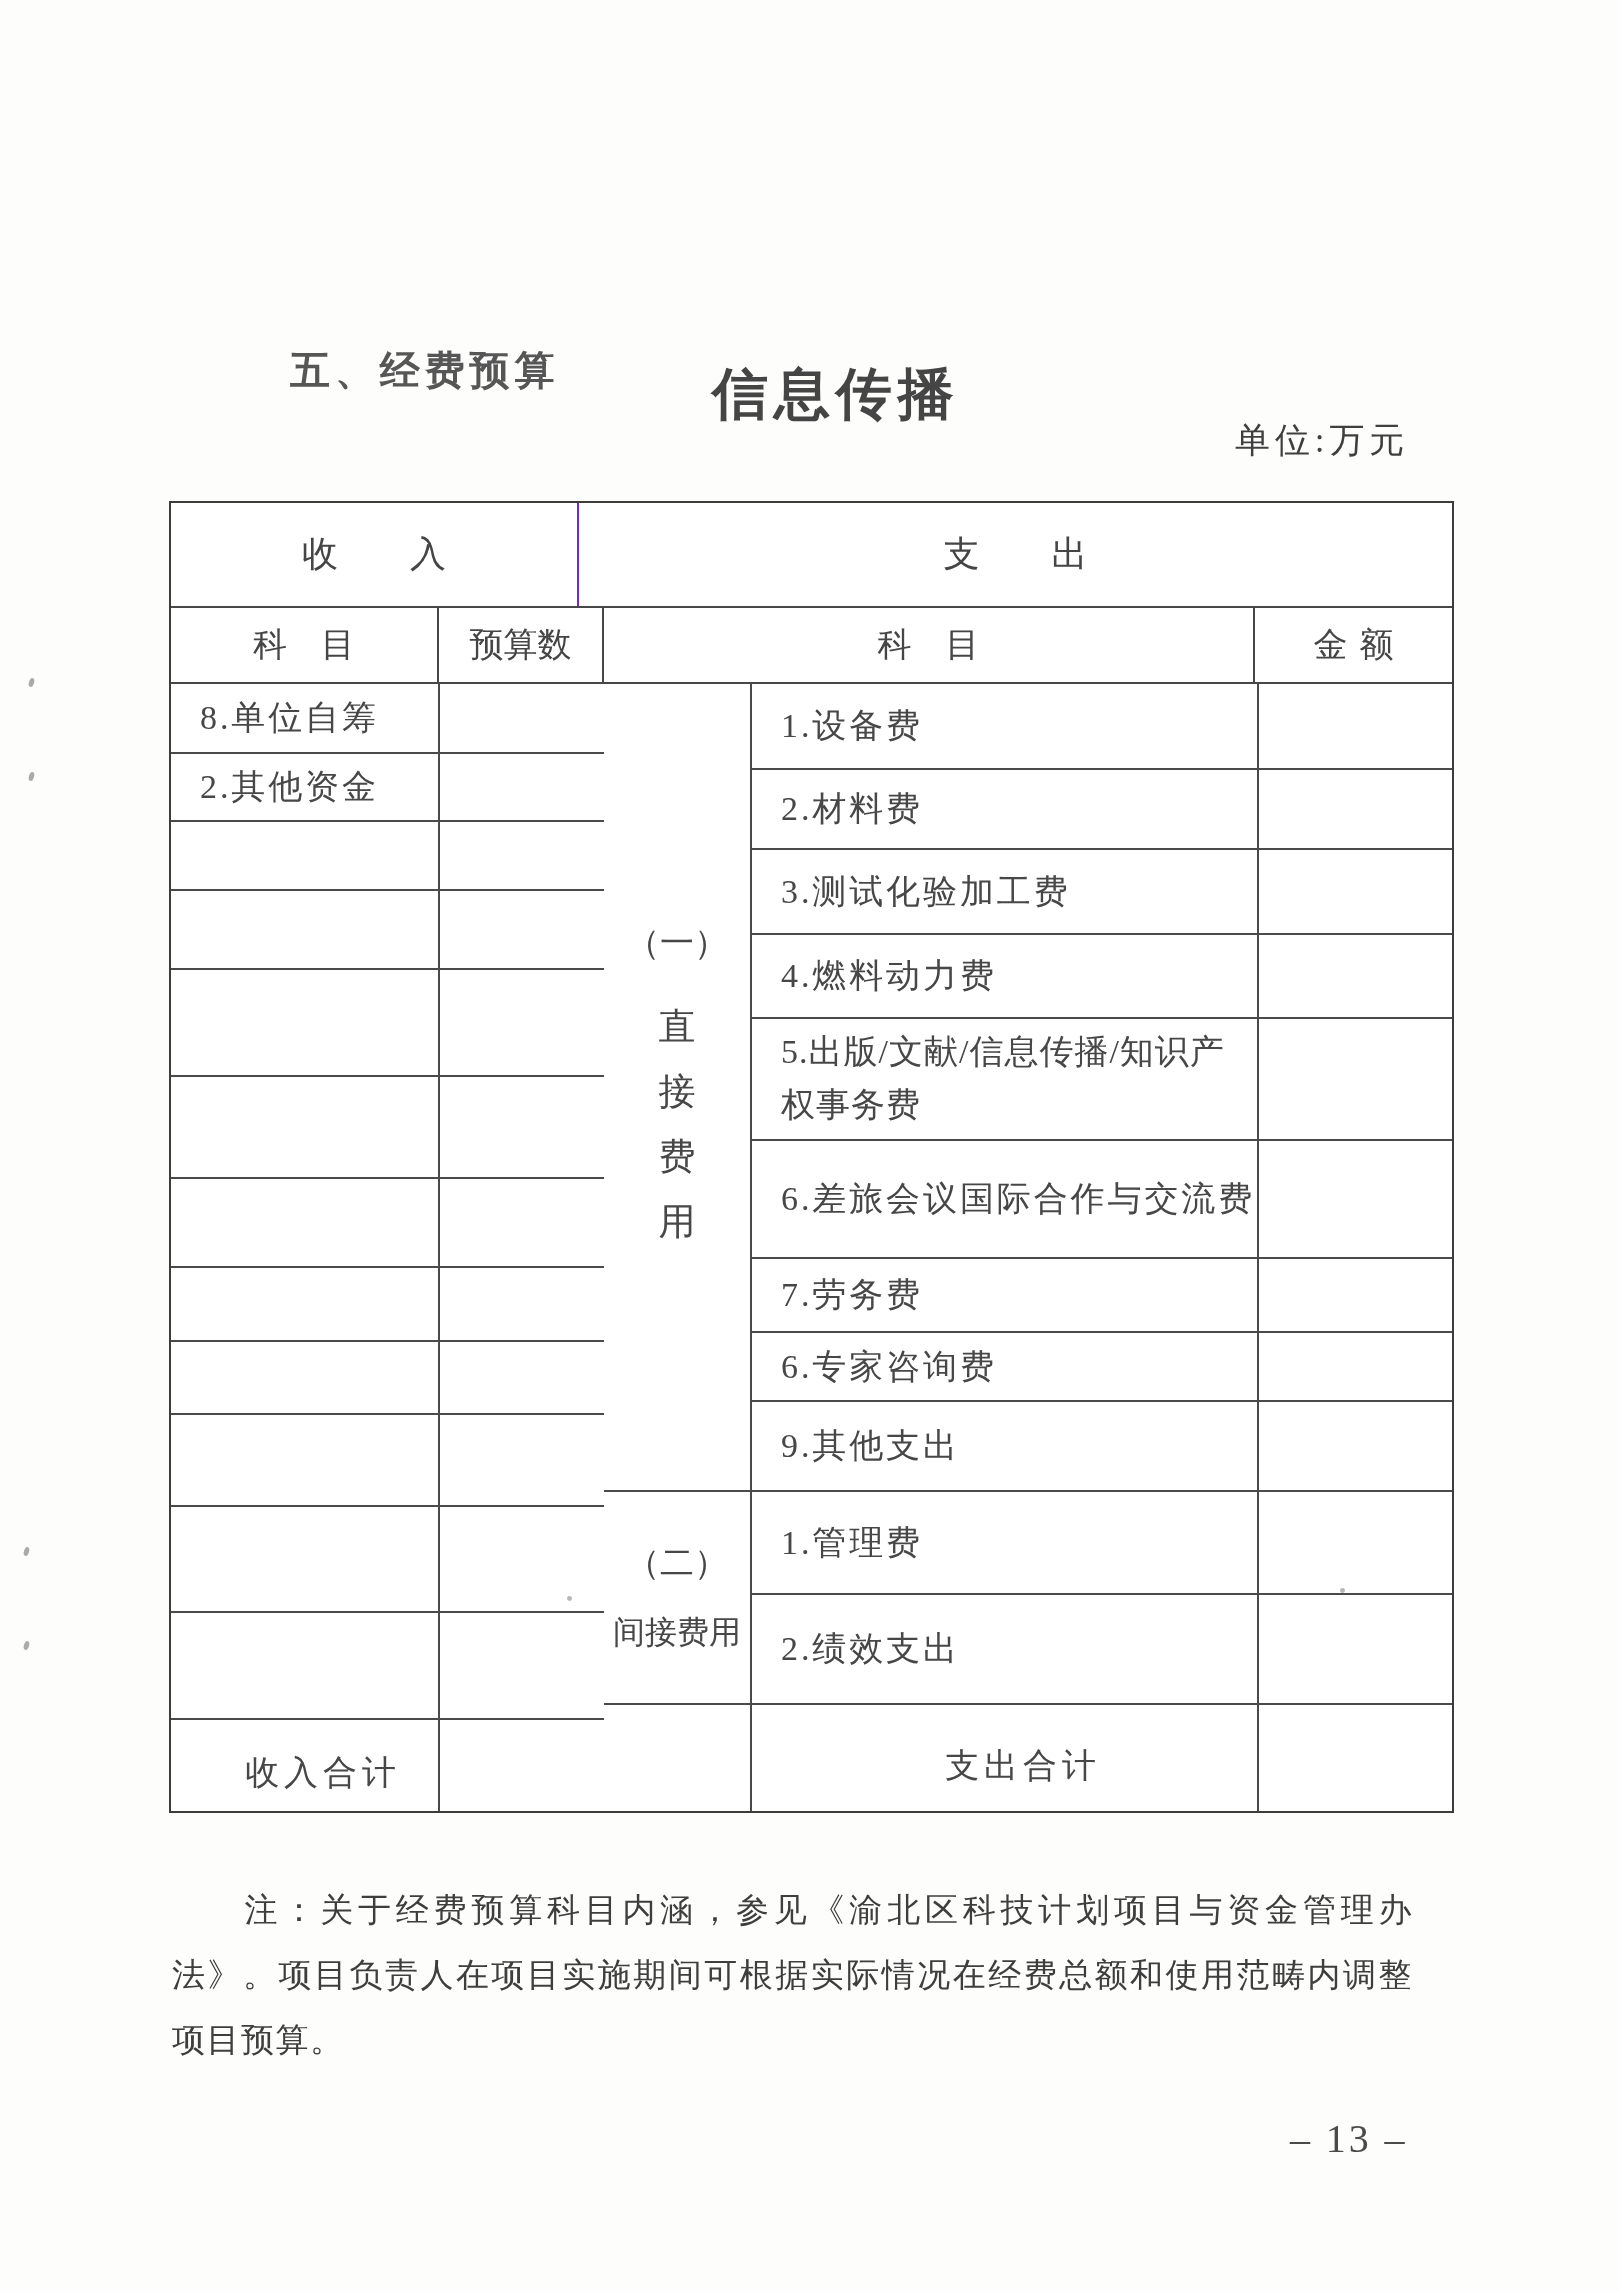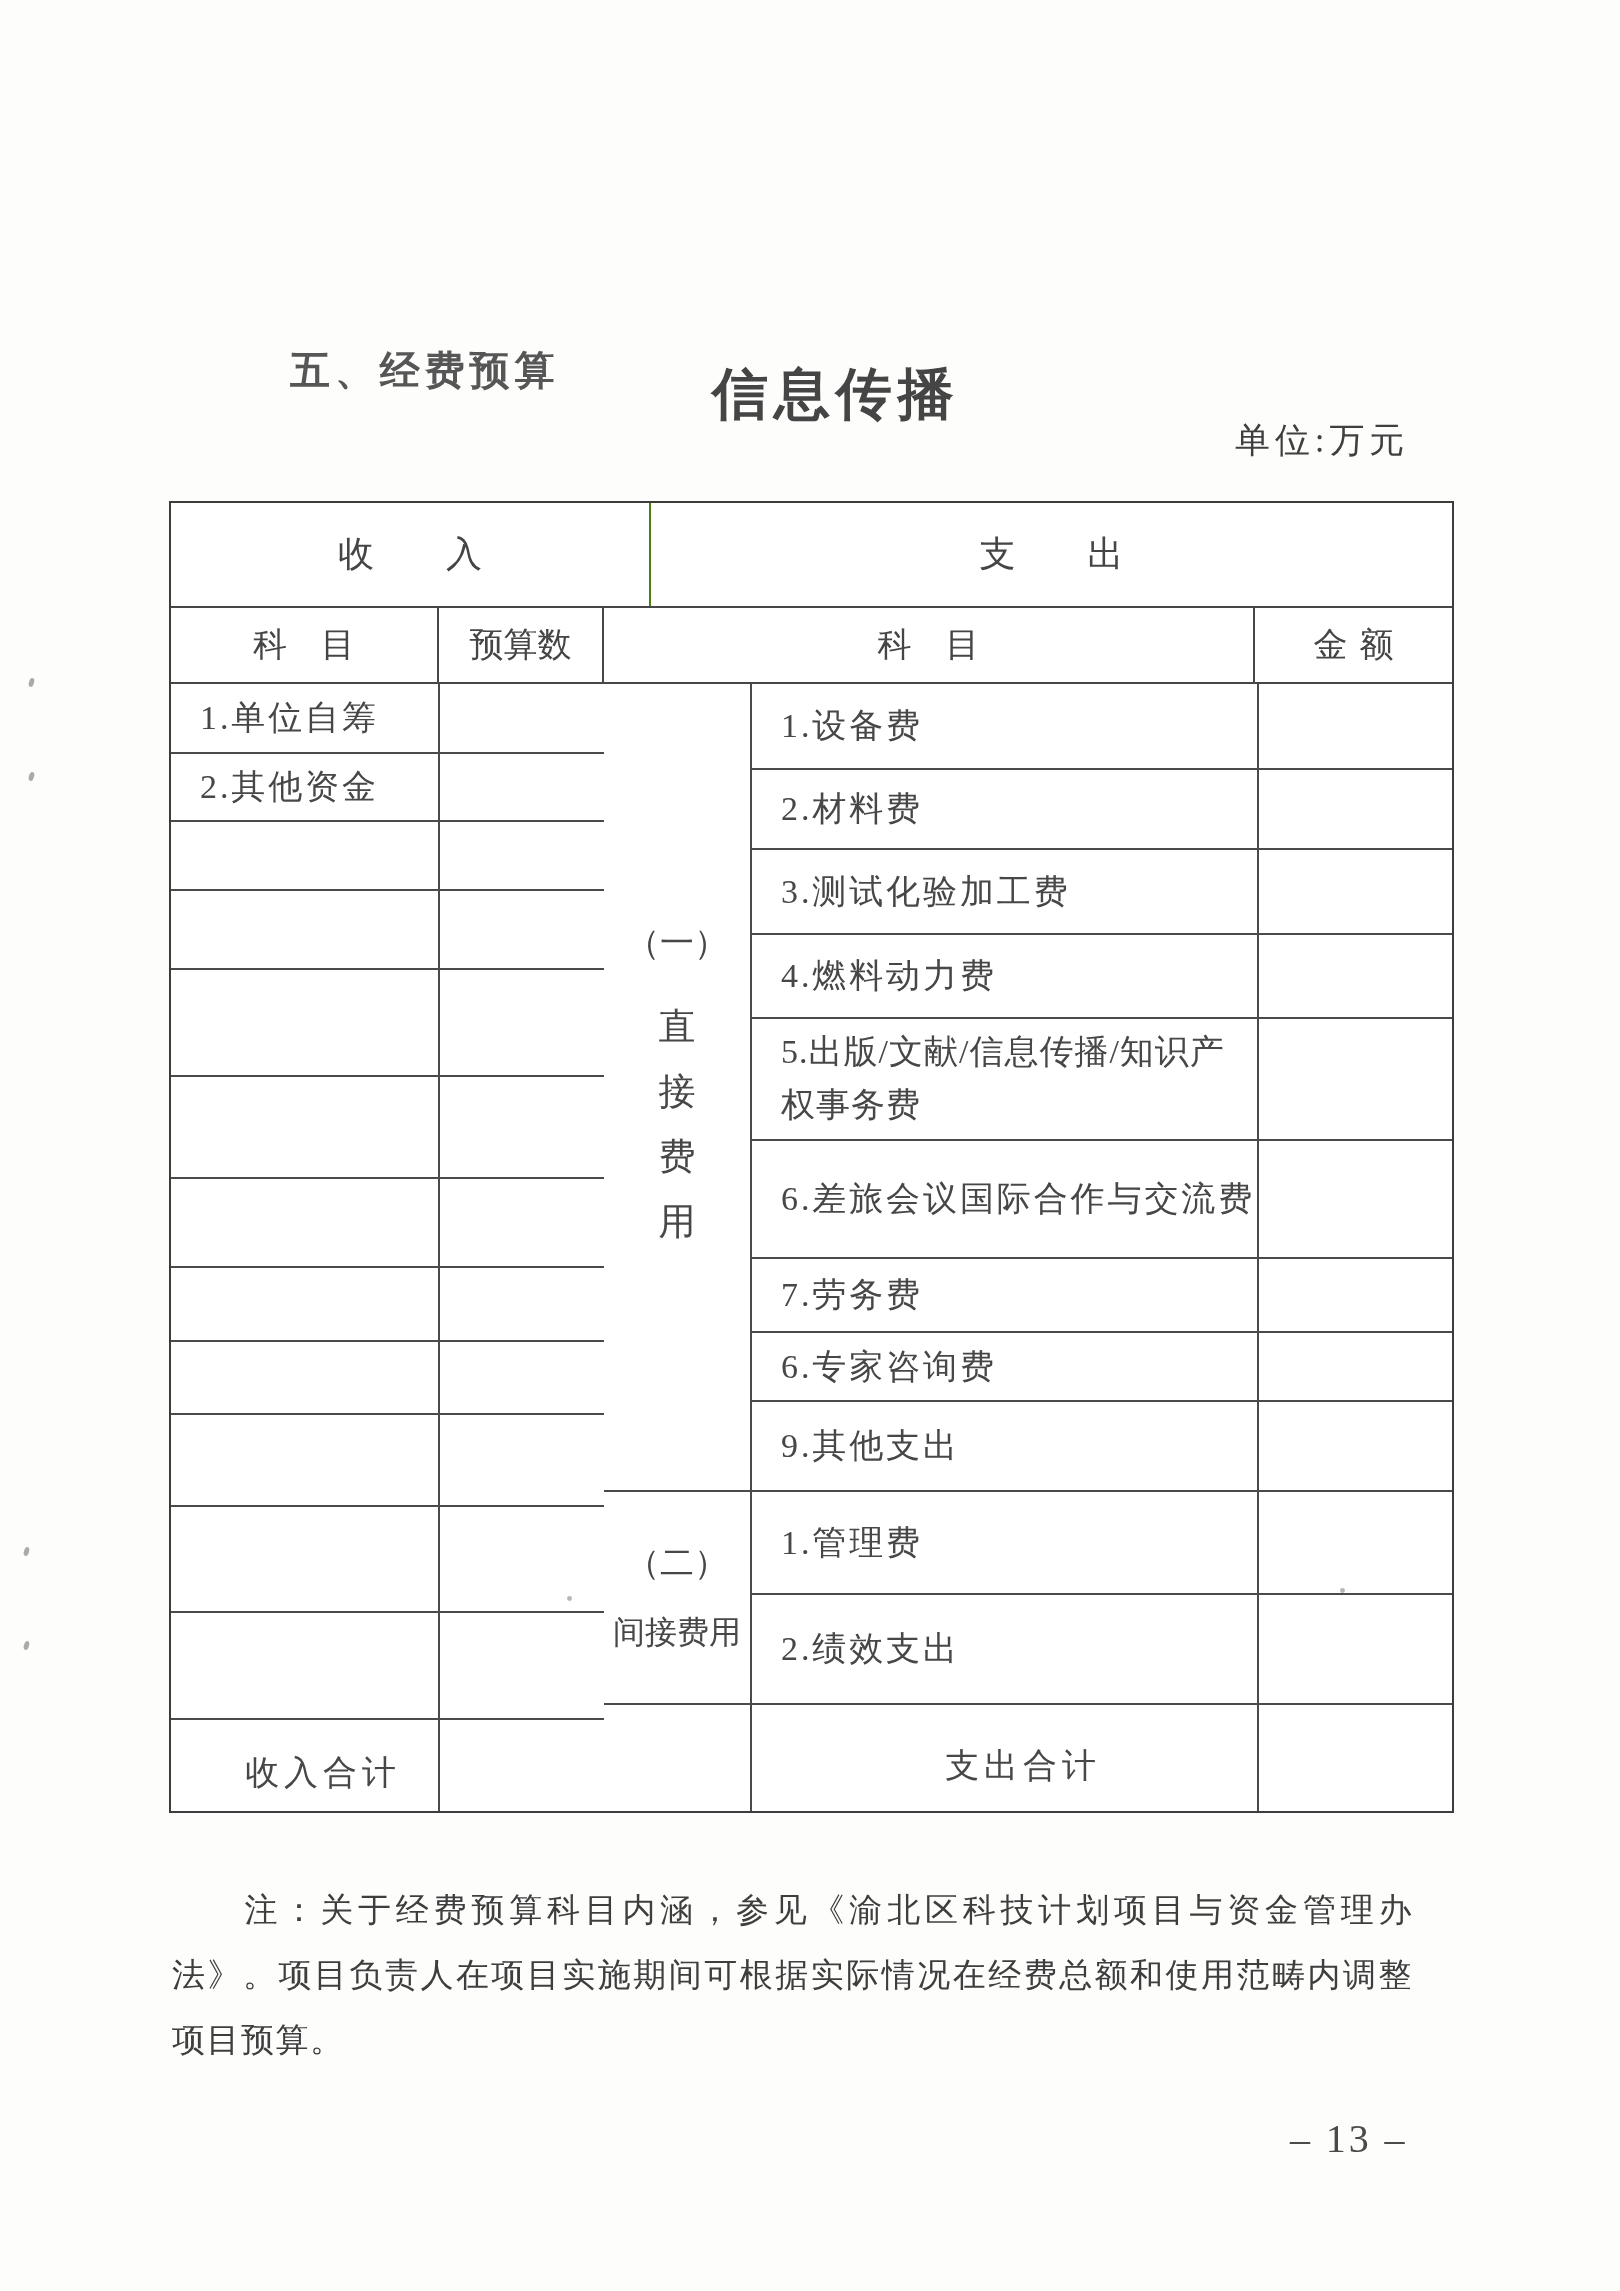--- a/index.html
+++ b/index.html
@@ -34,21 +34,21 @@
     border:2.9px solid #3c3c3c;box-sizing:border-box;
     background:#fff;overflow:hidden;
   }
   .hrow{display:flex;box-sizing:border-box;border-bottom:2px solid #474747;}
   .hrow1{height:105px;}
   .hrow2{height:76px;}
   .hcell{
     display:flex;align-items:center;justify-content:center;
     box-sizing:border-box;font-size:36px;color:#454545;
   }
-  .hc-income{width:480px;border-right:2px solid #4d7c0f;}
+  .hc-income{width:408px;border-right:2px solid #6d28d9;}
   .hc-expense{flex:1;}
   .hc-subject-l{width:268px;border-right:2px solid #474747;font-size:34px;}
   .hc-budget{width:165px;border-right:2px solid #474747;font-size:34px;}
   .hc-subject-r{width:651px;border-right:2px solid #474747;font-size:34px;}
   .hc-amount{flex:1;font-size:34px;letter-spacing:11.8px;text-indent:11.8px;}
 
   .tbody-wrap{display:flex;}
   table{border-collapse:collapse;table-layout:fixed;}
   td{
     border:2px solid #4a4a4a;box-sizing:border-box;
@@ -122,21 +122,21 @@
 
   <div class="tbody-wrap">
 
     <table class="tbl-left">
       <colgroup>
           <col class="c1">
           <col class="c2">
         </colgroup>
       <tbody>
           <tr style="height:68px;">
-        <td class="cell-item">1.单位自筹</td>
+        <td class="cell-item">8.单位自筹</td>
         <td></td>
       </tr>
       <tr style="height:67px;">
         <td class="cell-item">2.其他资金</td>
         <td></td>
       </tr>
       <tr style="height:68px;">
             <td></td>
             <td></td>
           </tr>

